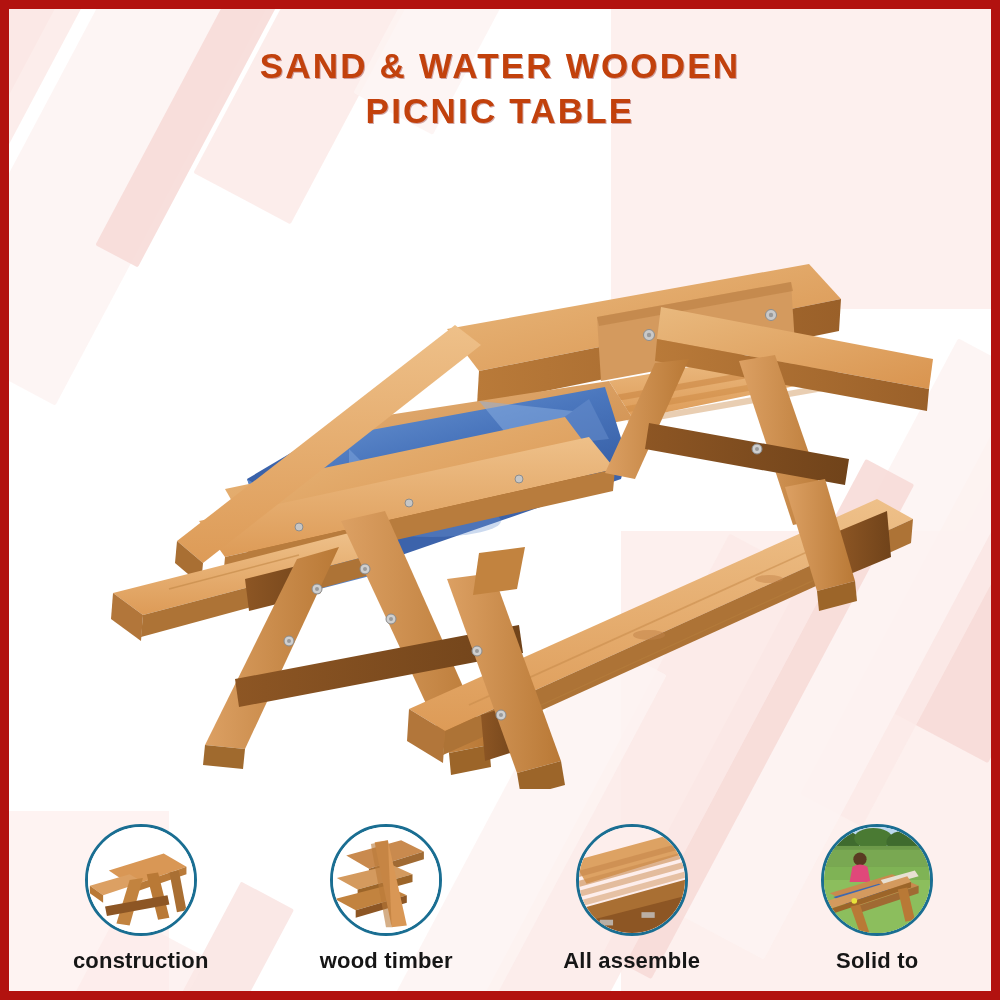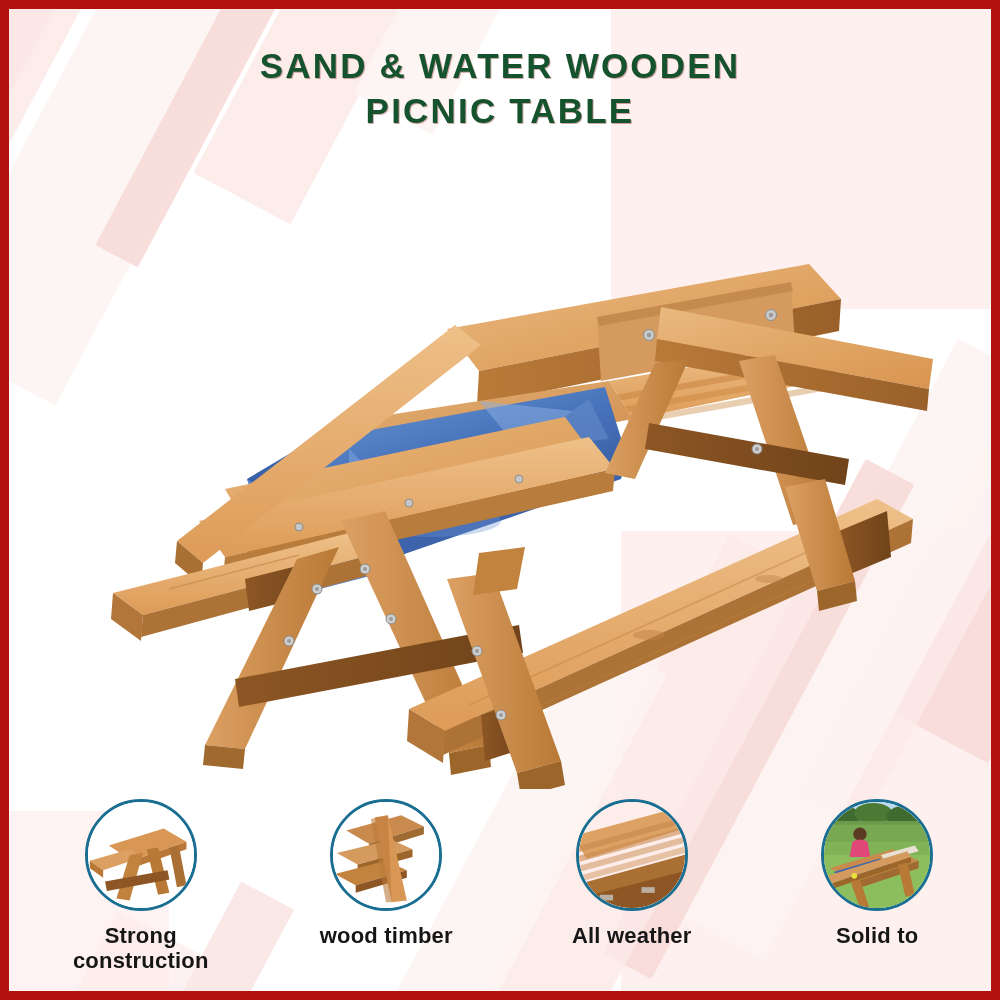--- a/index.html
+++ b/index.html
@@ -30,21 +30,21 @@
   .stripe.faint{background:#fdf3f2;}
   .wash{
     position:absolute;background:#fdeeec;opacity:.9;
   }
   
   .title-wrap{
     position:absolute;top:34px;left:0;width:100%;
     text-align:center;z-index:6;
   }
   .title-line{
-    color:#14532d;
+    color:#c2410c;
     font-size:35px;
     font-weight:bold;
     letter-spacing:2.2px;
     line-height:45px;
     text-shadow:1px 1px 0 rgba(120,10,12,.35);
     margin:0;
   }
   
   #hero{position:absolute;left:40px;top:140px;width:930px;height:640px;z-index:4;}
   
@@ -268,21 +268,20 @@
           <polygon points="22,46 80,28 104,42 46,62" fill="#d99755"></polygon>
           <polygon points="46,62 104,42 104,50 46,70" fill="#b97a39"></polygon>
           <polygon points="2,62 44,50 58,58 16,72" fill="#dca063"></polygon>
           <polygon points="2,62 16,72 16,80 2,70" fill="#b97936"></polygon>
           <polygon points="44,56 58,54 44,104 30,102" fill="#c2833f"></polygon>
           <polygon points="62,50 74,48 86,96 74,98" fill="#b97936"></polygon>
           <polygon points="18,84 84,72 86,82 20,94" fill="#8d5624"></polygon>
           <polygon points="86,48 96,46 104,88 94,90" fill="#a96f33"></polygon>
         </svg>
       </div>
-      <div class="feature-label">Strong</div>
       <div class="feature-label">construction</div>
     </div>
 
     <div class="feature">
       <div class="thumb">
         <svg viewBox="0 0 112 112" preserveAspectRatio="xMidYMid slice">
           <rect width="112" height="112" fill="#ffffff"></rect>
           <polygon points="14,30 72,14 96,26 38,44" fill="#c98a4e"></polygon>
           <polygon points="38,44 96,26 96,34 38,52" fill="#a06a33"></polygon>
           <polygon points="4,54 62,40 84,50 26,66" fill="#d49a5e"></polygon>
@@ -304,21 +303,21 @@
           <polygon points="-6,48 110,16 112,22 -4,54" fill="#c98a4e" opacity=".7"></polygon>
           <polygon points="-4,58 112,26 114,32 -2,64" fill="#c98a4e" opacity=".6"></polygon>
           <polygon points="-2,68 114,36 116,42 0,74" fill="#c98a4e" opacity=".5"></polygon>
           <polygon points="0,78 116,46 118,52 2,84" fill="#c98a4e" opacity=".45"></polygon>
           <polygon points="2,86 118,54 118,74 4,104" fill="#a96f33"></polygon>
           <polygon points="6,100 116,72 116,112 8,112" fill="#8d5624"></polygon>
           <rect x="22" y="98" width="14" height="6" fill="#c6c6c6" opacity=".8"></rect>
           <rect x="66" y="90" width="14" height="6" fill="#c6c6c6" opacity=".8"></rect>
         </svg>
       </div>
-      <div class="feature-label">All weather</div>
+      <div class="feature-label">All assemble</div>
     </div>
 
     <div class="feature">
       <div class="thumb">
         <svg viewBox="0 0 112 112" preserveAspectRatio="xMidYMid slice">
           <rect width="112" height="112" fill="#cfe3f2"></rect>
           <rect y="0" width="112" height="22" fill="#bcd9ee"></rect>
           <ellipse cx="20" cy="16" rx="18" ry="12" fill="#3f6b2e"></ellipse>
           <ellipse cx="52" cy="12" rx="20" ry="11" fill="#4a7a33"></ellipse>
           <ellipse cx="86" cy="16" rx="20" ry="12" fill="#3f6b2e"></ellipse>

